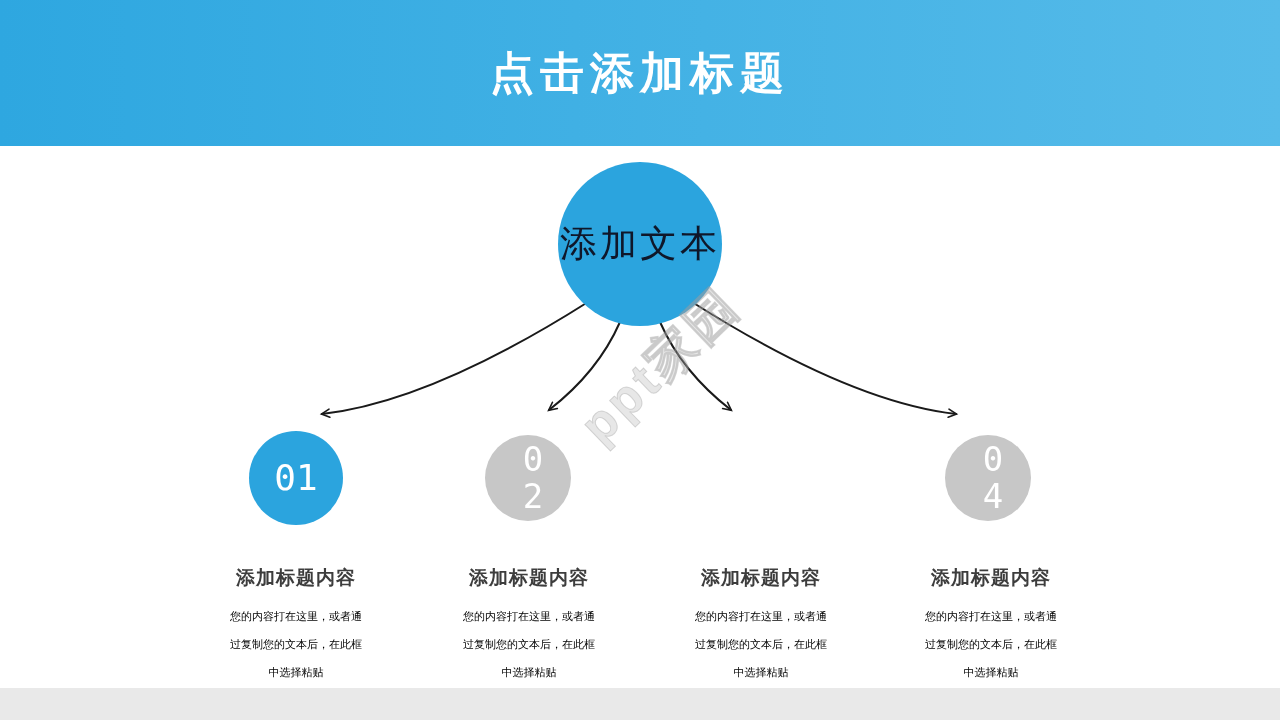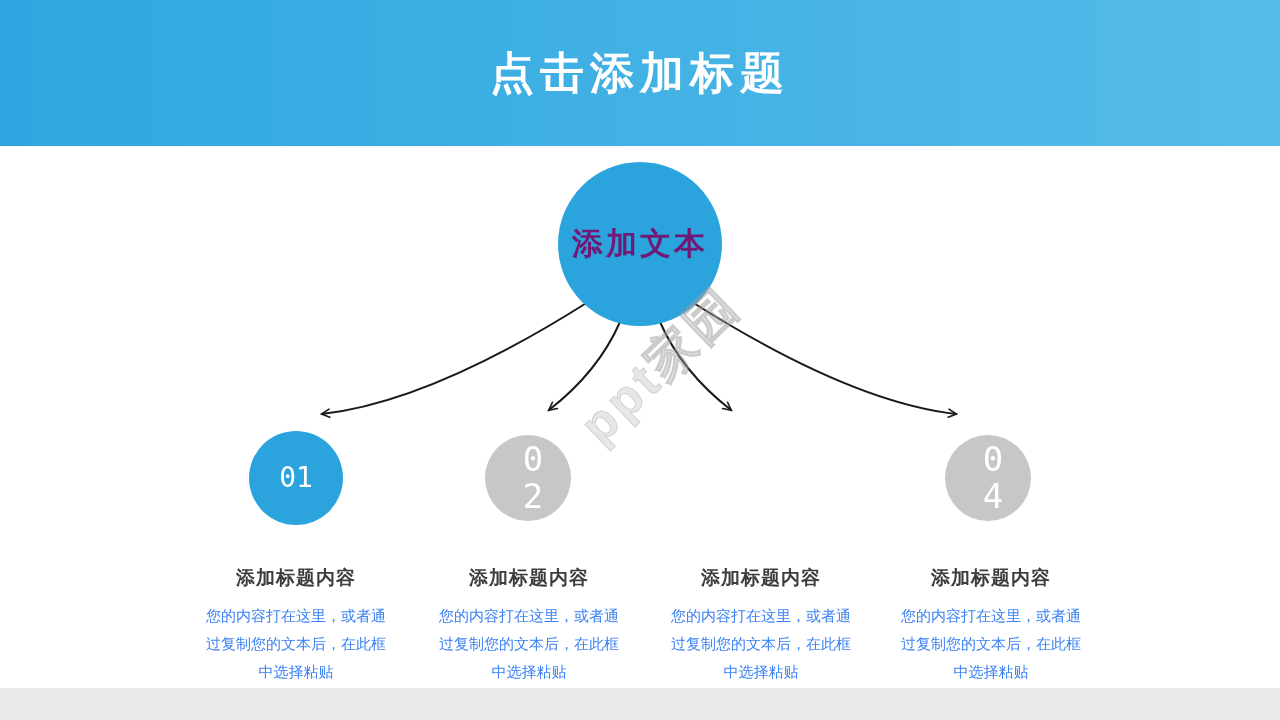--- a/index.html
+++ b/index.html
@@ -20,54 +20,54 @@
   }
   
   .arrows{position:absolute;left:0;top:0;width:1280px;height:720px;pointer-events:none;}
   .arrows path.connector{fill:none;stroke:#1A1A1A;stroke-width:2;stroke-linecap:round;}
   
   .center-node{
     position:absolute;left:558px;top:162px;width:164px;height:164px;
     border-radius:50%;background:#2BA4DE;
     display:flex;align-items:center;justify-content:center;
   }
-  .center-node span{color:#701a75;font-size:31px;letter-spacing:3px;font-weight:700;}
+  .center-node span{color:#0f172a;font-size:37px;letter-spacing:3px;font-weight:400;}
   
   .watermark{
     position:absolute;left:545px;top:280px;width:230px;height:170px;
     display:flex;align-items:center;justify-content:center;
     transform:rotate(-44deg);
     font-size:50px;font-weight:bold;letter-spacing:4px;
     color:rgba(175,175,175,0.30);
     -webkit-text-stroke:1px rgba(150,150,150,0.35);
     pointer-events:none;white-space:nowrap;
   }
   
   .step-circle{
     position:absolute;border-radius:50%;
     display:flex;align-items:center;justify-content:center;
     color:#ffffff;font-family:"DejaVu Sans Mono","Liberation Mono",monospace;
   }
   .step-circle.blue{width:94px;height:94px;background:#2BA4DE;}
   .step-circle.gray{width:86px;height:86px;background:#C7C7C7;}
-  .step-circle .num-line{font-size:28px;line-height:38px;text-align:center;}
+  .step-circle .num-line{font-size:36px;line-height:38px;text-align:center;}
   .step-circle.gray .num-line{font-size:34px;line-height:37px;transform:translateX(5px);}
   .step-circle .num-line:empty{display:none;}
   .c1{left:249px;top:431px;}
   .c2{left:485px;top:435px;}
   .c3{left:712px;top:431px;}
   .c4{left:945px;top:435px;}
   
   .step-text{position:absolute;top:565px;width:232px;text-align:center;}
   .t1{left:180px;} .t2{left:413px;} .t3{left:645px;} .t4{left:875px;}
   .step-text h3{
     margin:0 0 11px 0;font-size:19px;font-weight:bold;color:#3D3D3D;
     letter-spacing:1px;cursor:pointer;
   }
-  .step-text .body{font-size:15px;color:#3b82f6;cursor:pointer;}
+  .step-text .body{font-size:11px;color:#000000;cursor:pointer;}
   .step-text .body div{line-height:28px;}
 </style>
 </head>
 <body>
 
 <div class="slide">
 
   <div class="header">
     <h1>点击添加标题</h1>
   </div>

